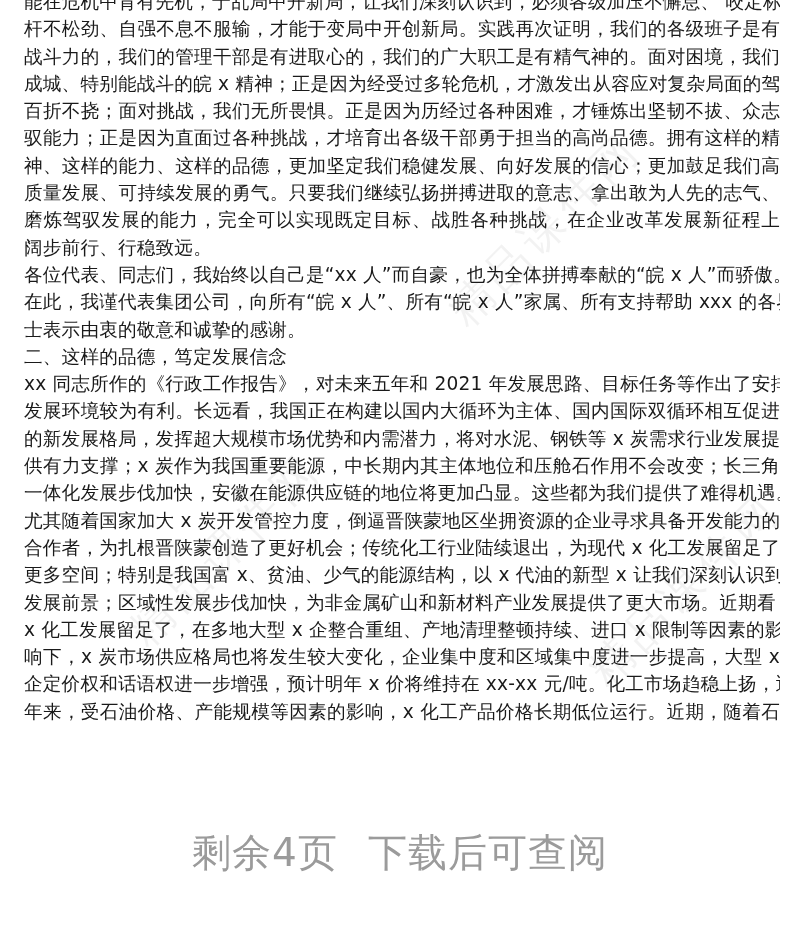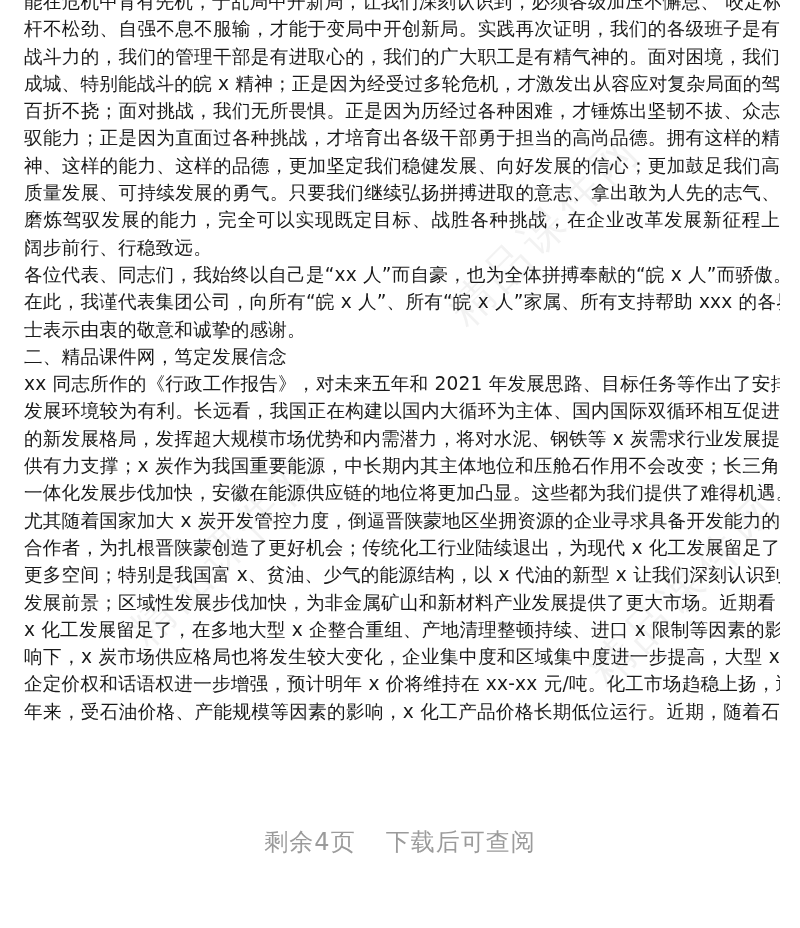--- a/index.html
+++ b/index.html
@@ -11,21 +11,21 @@
     white-space: nowrap; overflow: hidden; text-align: justify; text-align-last: justify;
     letter-spacing: 0.2px;
   }
   .line.last { text-align-last: left; font-family: Liberation Serif, serif; }
   .watermark {
     position: absolute; font-size: 44px; color: rgba(0,0,0,0.05); transform: rotate(-45deg);
     white-space: nowrap; pointer-events: none; letter-spacing: 6px;
   }
   .remaining {
     position: absolute; left: 0; top: 826px; width: 800px; text-align: center;
-    font-size: 24px; color: #9b9b9b; letter-spacing: 1px;
+    font-size: 39px; color: #9b9b9b; letter-spacing: 1px;
   }
   .remaining .gap { display: inline-block; width: 30px; }
 </style>
 </head>
 <body>
 
 <div class="page">
   <div class="watermark" style="left:100px; top:520px;">精品课件网</div>
   <div class="watermark" style="left:420px; top:200px;">精品课件网</div>
   <div class="watermark" style="left:560px; top:560px;">精品课件网</div>
@@ -37,21 +37,21 @@
       <div class="line">成城、特别能战斗的皖 x 精神；正是因为经受过多轮危机，才激发出从容应对复杂局面的驾</div>
       <div class="line">百折不挠；面对挑战，我们无所畏惧。正是因为历经过各种困难，才锤炼出坚韧不拔、众志</div>
       <div class="line">驭能力；正是因为直面过各种挑战，才培育出各级干部勇于担当的高尚品德。拥有这样的精</div>
       <div class="line">神、这样的能力、这样的品德，更加坚定我们稳健发展、向好发展的信心；更加鼓足我们高</div>
       <div class="line">质量发展、可持续发展的勇气。只要我们继续弘扬拼搏进取的意志、拿出敢为人先的志气、</div>
       <div class="line">磨炼驾驭发展的能力，完全可以实现既定目标、战胜各种挑战，在企业改革发展新征程上</div>
       <div class="line last">阔步前行、行稳致远。</div>
       <div class="line">各位代表、同志们，我始终以自己是“xx 人”而自豪，也为全体拼搏奉献的“皖 x 人”而骄傲。</div>
       <div class="line">在此，我谨代表集团公司，向所有“皖 x 人”、所有“皖 x 人”家属、所有支持帮助 xxx 的各界人</div>
       <div class="line last">士表示由衷的敬意和诚挚的感谢。</div>
-      <div class="line last">二、精品课件网，笃定发展信念</div>
+      <div class="line last">二、这样的品德，笃定发展信念</div>
       <div class="line">xx 同志所作的《行政工作报告》，对未来五年和 2021 年发展思路、目标任务等作出了安排</div>
       <div class="line">发展环境较为有利。长远看，我国正在构建以国内大循环为主体、国内国际双循环相互促进</div>
       <div class="line">的新发展格局，发挥超大规模市场优势和内需潜力，将对水泥、钢铁等 x 炭需求行业发展提</div>
       <div class="line">供有力支撑；x 炭作为我国重要能源，中长期内其主体地位和压舱石作用不会改变；长三角</div>
       <div class="line">一体化发展步伐加快，安徽在能源供应链的地位将更加凸显。这些都为我们提供了难得机遇。</div>
       <div class="line">尤其随着国家加大 x 炭开发管控力度，倒逼晋陕蒙地区坐拥资源的企业寻求具备开发能力的</div>
       <div class="line">合作者，为扎根晋陕蒙创造了更好机会；传统化工行业陆续退出，为现代 x 化工发展留足了</div>
       <div class="line">更多空间；特别是我国富 x、贫油、少气的能源结构，以 x 代油的新型 x 让我们深刻认识到</div>
       <div class="line">发展前景；区域性发展步伐加快，为非金属矿山和新材料产业发展提供了更大市场。近期看，</div>
       <div class="line">x 化工发展留足了，在多地大型 x 企整合重组、产地清理整顿持续、进口 x 限制等因素的影</div>

